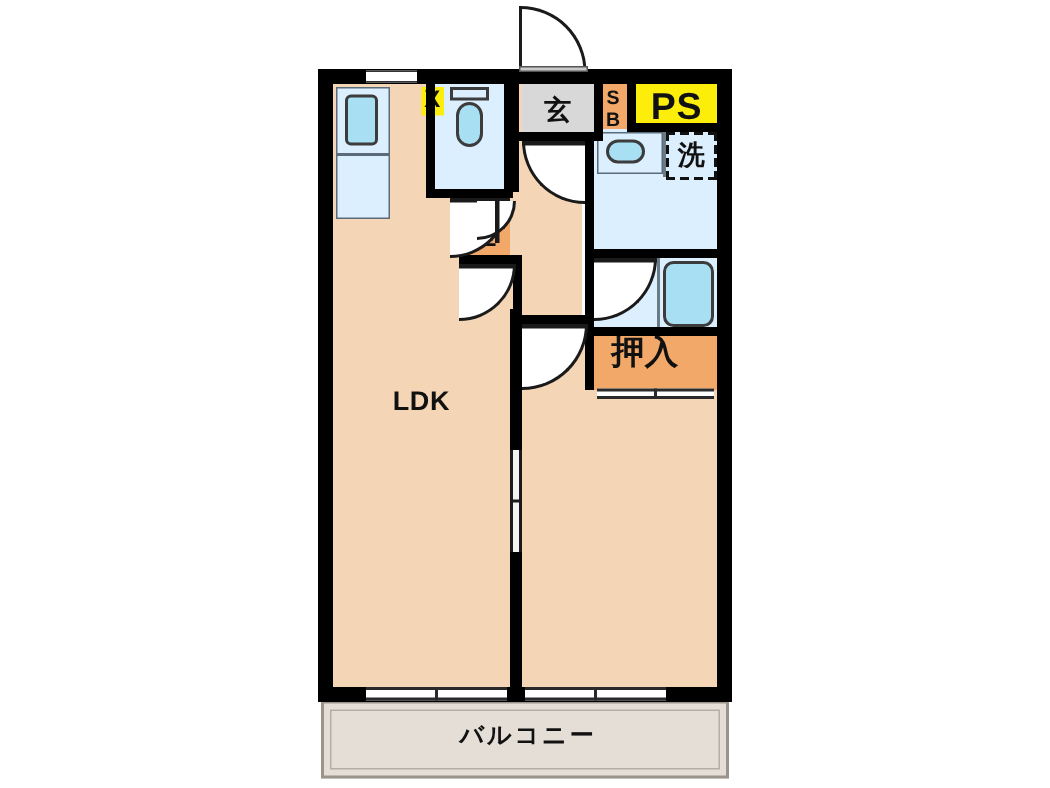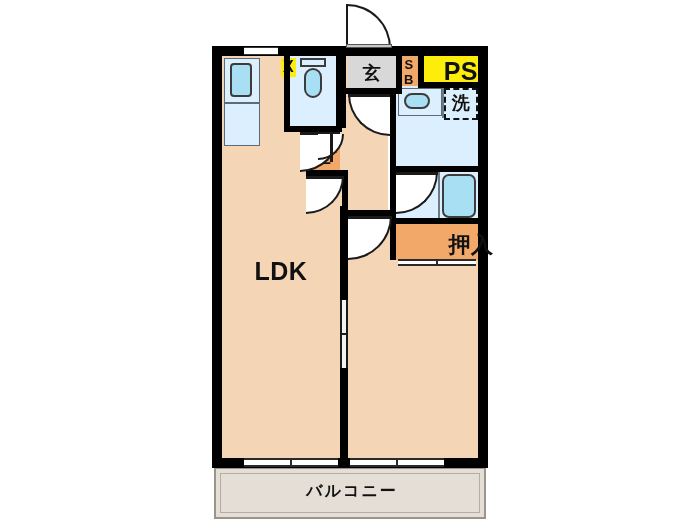--- a/index.html
+++ b/index.html
@@ -35,21 +35,21 @@
   
   .label {
     position: absolute;
     color: #111111;
     font-weight: bold;
     line-height: 1.05;
     text-align: center;
     white-space: pre;
     letter-spacing: 0.5px;
   }
-  .label-ldk   { font-size: 25px; }
+  .label-ldk   { font-size: 18px; }
   .label-room  { font-size: 23px; }
   .label-oshi  { font-size: 22px; }
   .label-ps    { font-size: 25px; }
   .label-sb    { font-size: 13px; line-height: 1.0; }
   .label-gen   { font-size: 18px; }
   .label-sen   { font-size: 18px; }
   .label-cl    { font-size: 17px; line-height: 1.05; }
   .label-x     { font-size: 16px; }
   .label-balc  { font-size: 16px; letter-spacing: 2px; }
 
@@ -118,36 +118,36 @@
   <div class="abs fill-room" style="left:348px; top:210px; width:130px; height:248px;"></div>
 
   <div class="abs fill-gen" style="left:348px; top:56px; width:48px; height:38px;"></div>
   <div class="label label-gen" style="left:348px; top:64px; width:48px;">玄</div>
 
   <div class="abs fill-closet" style="left:400px; top:56px; width:18px; height:38px;"></div>
   <div class="label label-sb" style="left:400px; top:58px; width:18px;">S</div>
   <div class="label label-sb" style="left:400px; top:73px; width:18px;">B</div>
 
   <div class="abs fill-ps" style="left:424px; top:56px; width:54px; height:30px;"></div>
-  <div class="label label-ps" style="left:424px; top:58px; width:54px;text-align:right;">PS</div>
+  <div class="label label-ps" style="left:424px; top:58px; width:54px;">PS</div>
 
   <div class="abs fill-wet" style="left:396px; top:86px; width:82px; height:80px;"></div>
 
   <div class="abs fill-wet fx-thin" style="left:398px; top:88px; width:44px; height:28px;"></div>
   <div class="abs fill-tub fx-line" style="left:404px; top:93px; width:26px; height:16px; border-radius:8px;"></div>
 
   <div class="abs dashed-box" style="left:444px; top:88px; width:34px; height:32px;"></div>
   <div class="label label-sen" style="left:444px; top:94px; width:34px;">洗</div>
 
   <div class="abs fill-wet" style="left:396px; top:172px; width:82px; height:48px;"></div>
 
   <div class="abs fill-tub fx-line" style="left:442px; top:174px; width:34px; height:44px; border-radius:7px;"></div>
 
   <div class="abs fill-closet" style="left:396px; top:224px; width:82px; height:36px;"></div>
-  <div class="label label-oshi" style="left:396px; top:233px; width:68px;margin-left:41px;">押入</div>
+  <div class="label label-oshi" style="left:396px; top:223px; width:68px;">押入</div>
 
   <div class="abs fill-wet" style="left:290px; top:56px; width:46px; height:72px;"></div>
 
   <div class="abs fill-wet fx-line" style="left:300px; top:58px; width:26px; height:9px;"></div>
 
   <div class="abs fill-tub fx-line" style="left:304px; top:68px; width:18px; height:30px; border-radius:9px 9px 9px 9px;"></div>
 
   <div class="abs fill-wet fx-thin" style="left:224px; top:58px; width:36px; height:88px;"></div>
 
   <div class="abs fill-tub fx-line" style="left:230px; top:63px; width:22px; height:34px; border-radius:4px;"></div>

